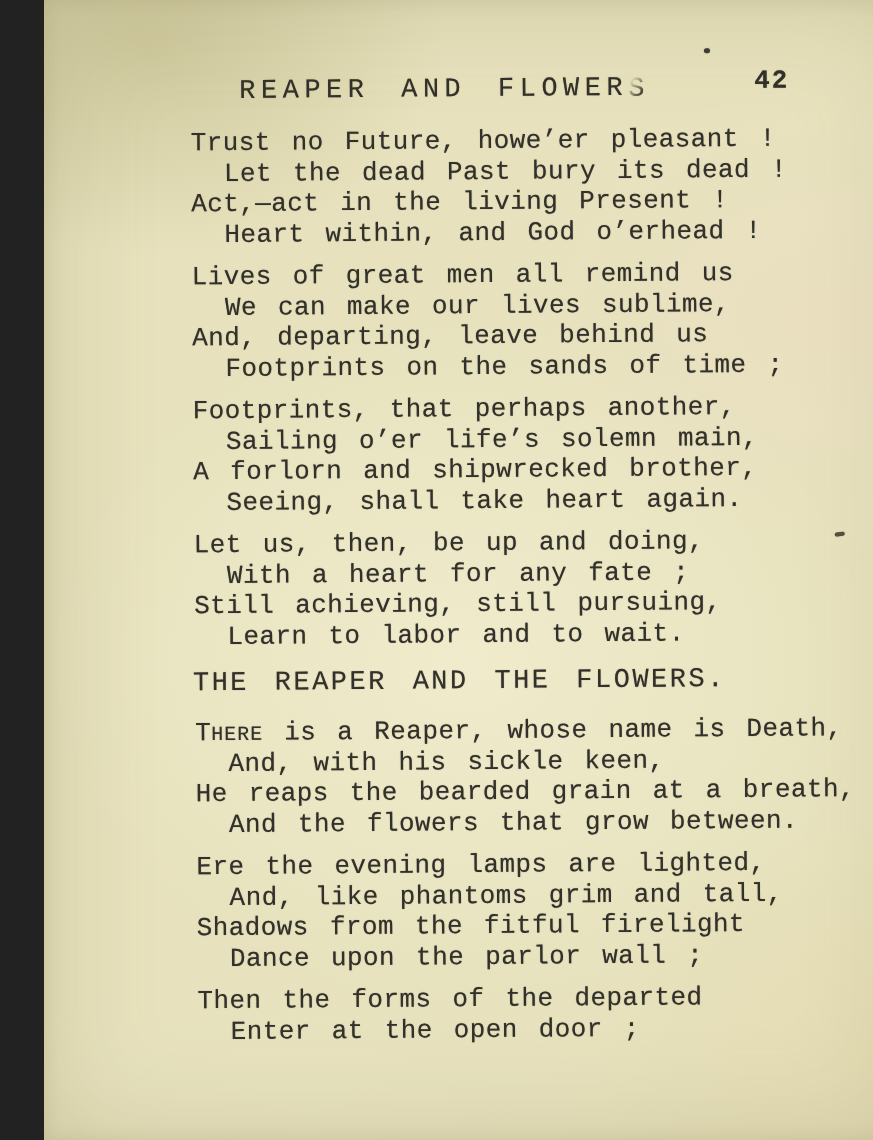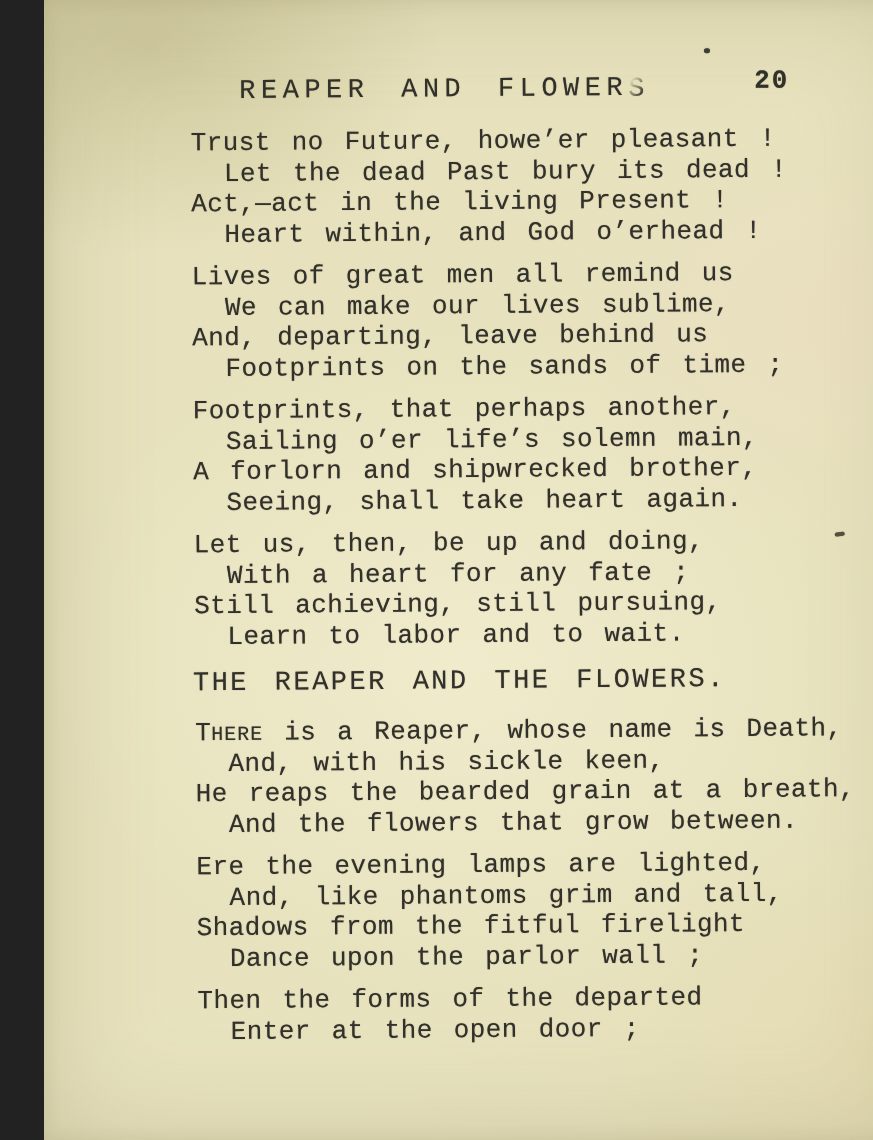--- a/index.html
+++ b/index.html
@@ -74,21 +74,21 @@
 </style>
 </head>
 <body>
 
 <div class="scan">
   <div class="content">
 
     <div class="running-title txt">
       <span>REAPER AND FLOWER</span><span class="faded-s">S</span>
     </div>
-    <div class="page-number txt">20</div>
+    <div class="page-number txt">42</div>
 
     <div class="speck-dot"></div>
     <div class="speck-dash"></div>
 
     <div class="poem-col txt">
 
       <div class="stanza">
         <div class="line">Trust no Future, howe’er pleasant !</div>
         <div class="line indent">Let the dead Past bury its dead !</div>
         <div class="line">Act,—act in the living Present !</div>

